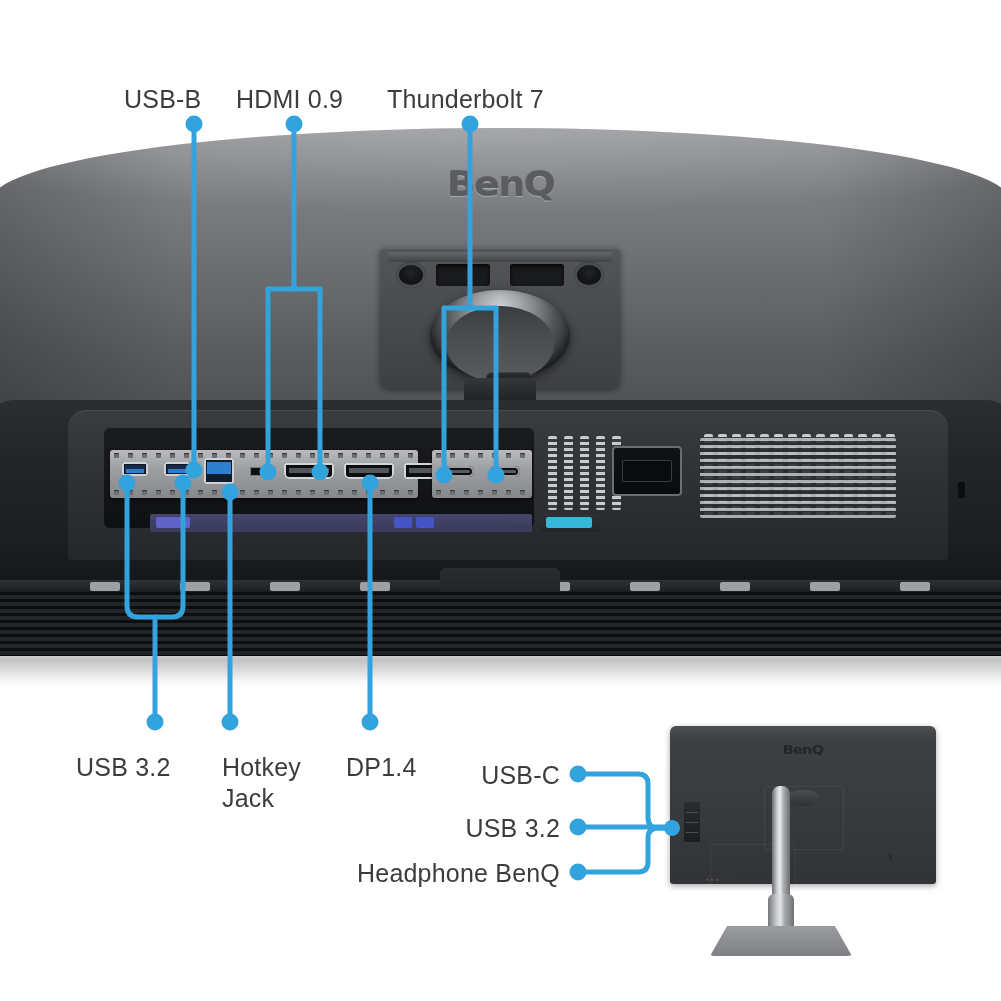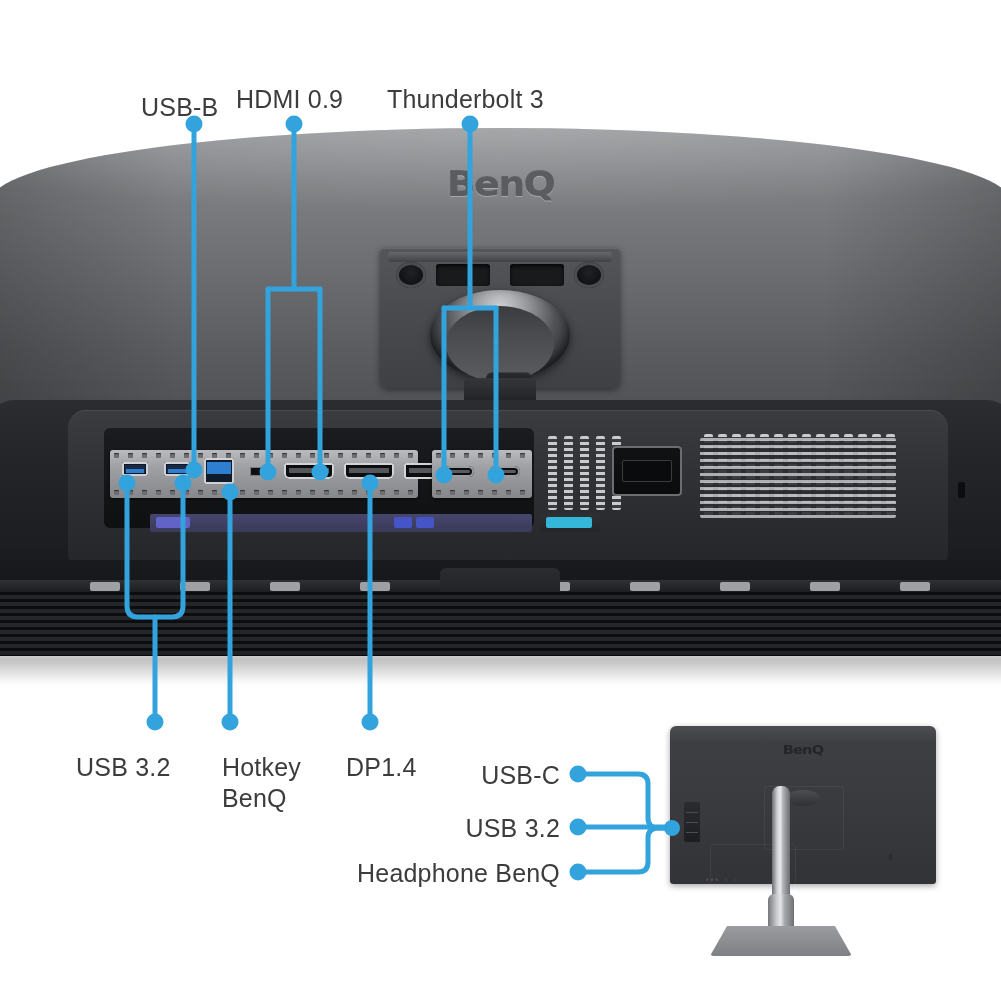--- a/index.html
+++ b/index.html
@@ -513,26 +513,26 @@
         <circle cx="230" cy="722" r="8.5" fill="#32a3dd"></circle>
         <circle cx="370" cy="483" r="8.5" fill="#32a3dd"></circle>
         <circle cx="370" cy="722" r="8.5" fill="#32a3dd"></circle>
         <circle cx="578" cy="774" r="8.5" fill="#32a3dd"></circle>
         <circle cx="578" cy="827" r="8.5" fill="#32a3dd"></circle>
         <circle cx="578" cy="872" r="8.5" fill="#32a3dd"></circle>
         <circle cx="672" cy="828" r="8" fill="#32a3dd"></circle>
       </g>
   </svg>
 
-  <div class="label" style="left:124px;top:92px;margin-left:17px;">USB-B</div>
+  <div class="label" style="left:124px;top:84px;">USB-B</div>
   <div class="label" style="left:236px;top:84px;">HDMI 0.9</div>
-  <div class="label" style="left:387px;top:84px;">Thunderbolt 3</div>
+  <div class="label" style="left:387px;top:84px;">Thunderbolt 7</div>
 
   <div class="label" style="left:76px;top:752px;">USB 3.2</div>
   <div class="label" style="left:222px;top:752px;">Hotkey
-BenQ</div>
+Jack</div>
   <div class="label" style="left:346px;top:752px;">DP1.4</div>
 
   <div class="label r" style="left:300px;top:760px;width:260px;">USB-C</div>
   <div class="label r" style="left:300px;top:813px;width:260px;">USB 3.2</div>
   <div class="label r" style="left:300px;top:858px;width:260px;">Headphone BenQ</div>
 
 </div>
 
 </body></html>

